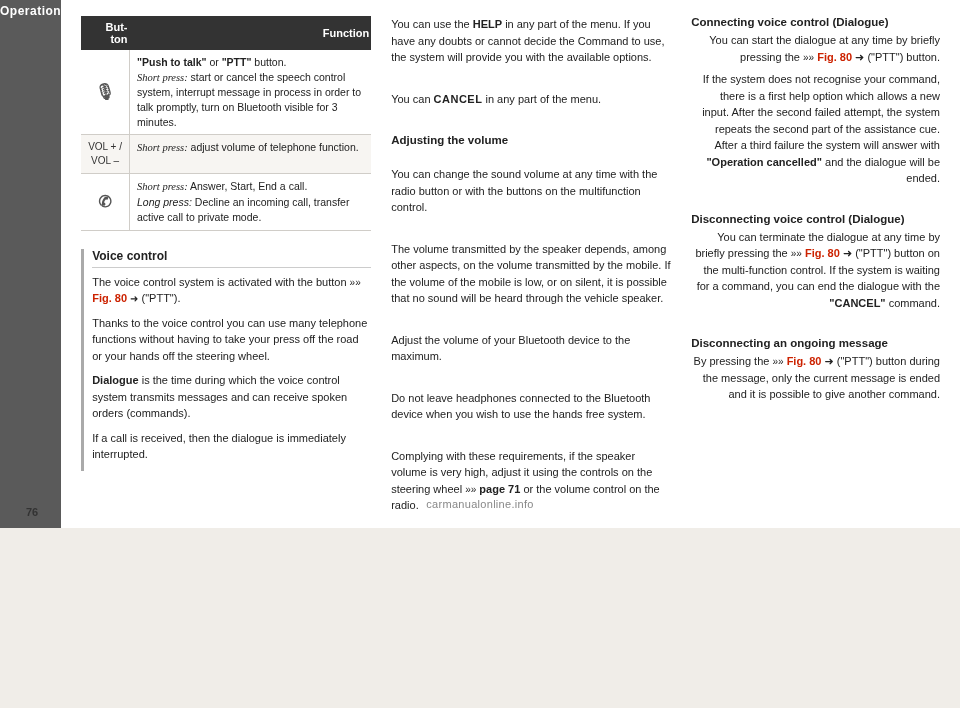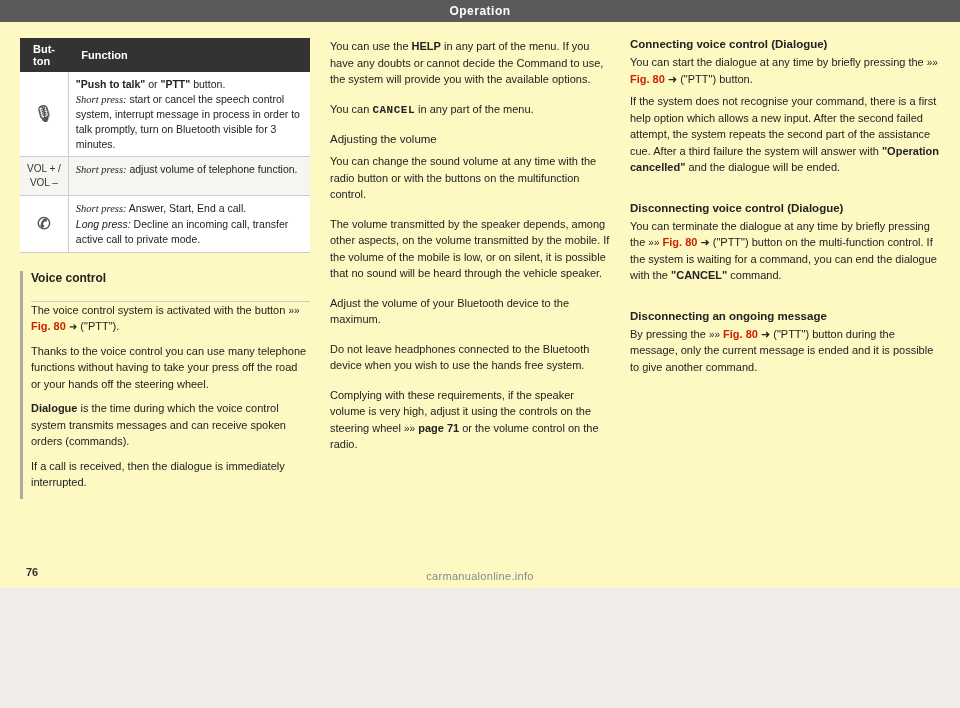--- a/index.html
+++ b/index.html
@@ -7,24 +7,24 @@
       width: 960px;
       height: 708px;
       background: #f0ede8;
       font-family: Arial, Helvetica, sans-serif;
       font-size: 12px;
       color: #222;
       overflow: hidden;
     }
     .page {
       width: 960px;
-      height: 588px;
-      background: #fef9c3;
-      display: flex;
-      flex-direction: column;
+      height: 528px;
+      background: #ffffff;
+      display: flex;
+      flex-direction: row;
     }
     .header-bar {
       background: #5a5a5a;
       color: #fff;
       text-align: center;
       font-size: 12px;
       font-weight: bold;
       padding: 4px 0;
       letter-spacing: 0.5px;
     }
@@ -39,40 +39,40 @@
       flex-shrink: 0;
       display: flex;
       flex-direction: column;
       gap: 14px;
     }
     .mid-col {
       width: 280px;
       flex-shrink: 0;
       display: flex;
       flex-direction: column;
-      gap: 4px;
+      gap: 16px;
     }
     .right-col {
       flex: 1;
       display: flex;
       flex-direction: column;
       gap: 8px;
     }
 
     
     .function-table {
       width: 100%;
       border-collapse: collapse;
       font-size: 11px;
     }
     .function-table th {
       background: #333;
       color: #fff;
-      padding: 5px 13px;
-      text-align: left;
+      padding: 5px 2px;
+      text-align: right;
       font-size: 11px;
       font-weight: bold;
     }
     .function-table th.col-btn {
       width: 44px;
     }
     .function-table td {
       padding: 5px 7px;
       vertical-align: top;
       border-bottom: 1px solid #d0cdc8;
@@ -101,21 +101,22 @@
 
     
     .voice-control-box {
       border-left: 3px solid #aaa;
       padding-left: 8px;
       margin-top: 4px;
     }
     .voice-control-title {
       font-size: 12px;
       font-weight: bold;
-      padding-bottom: 16px;
+      margin-bottom: 6px;
+      padding-bottom: 4px;
       border-bottom: 1px solid #ccc;
     }
     .voice-para {
       font-size: 11px;
       line-height: 1.5;
       margin-bottom: 8px;
       color: #222;
     }
     .voice-para .bold { font-weight: bold; }
     .fig-ref { color: #cc2200; font-weight: bold; font-size: 11px; }
@@ -125,58 +126,58 @@
     .mid-para {
       font-size: 11px;
       line-height: 1.5;
       margin-bottom: 9px;
       color: #222;
     }
     .mid-para .bold { font-weight: bold; }
     .mid-para .bold-cancel {
       font-weight: bold;
       letter-spacing: 0.5px;
-      font-family: Liberation Mono, monospace;
     }
     .section-heading-mid {
-      font-weight: normal;
+      font-weight: bold;
       font-size: 11.5px;
       margin-bottom: 4px;
       margin-top: 2px;
     }
 
     
     .right-section {
       margin-bottom: 12px;
     }
     .right-section-title {
       font-weight: bold;
       font-size: 11.5px;
       margin-bottom: 4px;
     }
     .right-para {
       font-size: 11px;
       line-height: 1.5;
       color: #222;
       margin-bottom: 6px;
+      text-align: right;
     }
     .right-para .fig-ref { color: #cc2200; font-weight: bold; }
     .right-para .bold-cancel { font-weight: bold; }
 
     .page-num {
       position: absolute;
       bottom: 10px;
       left: 26px;
       font-size: 11px;
       color: #333;
       font-weight: bold;
     }
     .watermark {
       position: absolute;
-      bottom: 6px;
+      bottom: 18px;
       right: 0;
       left: 0;
       text-align: center;
       font-size: 11px;
       color: #888;
       letter-spacing: 0.3px;
     }
     .arrows { font-size: 10px; }
   </style>
 </head>

